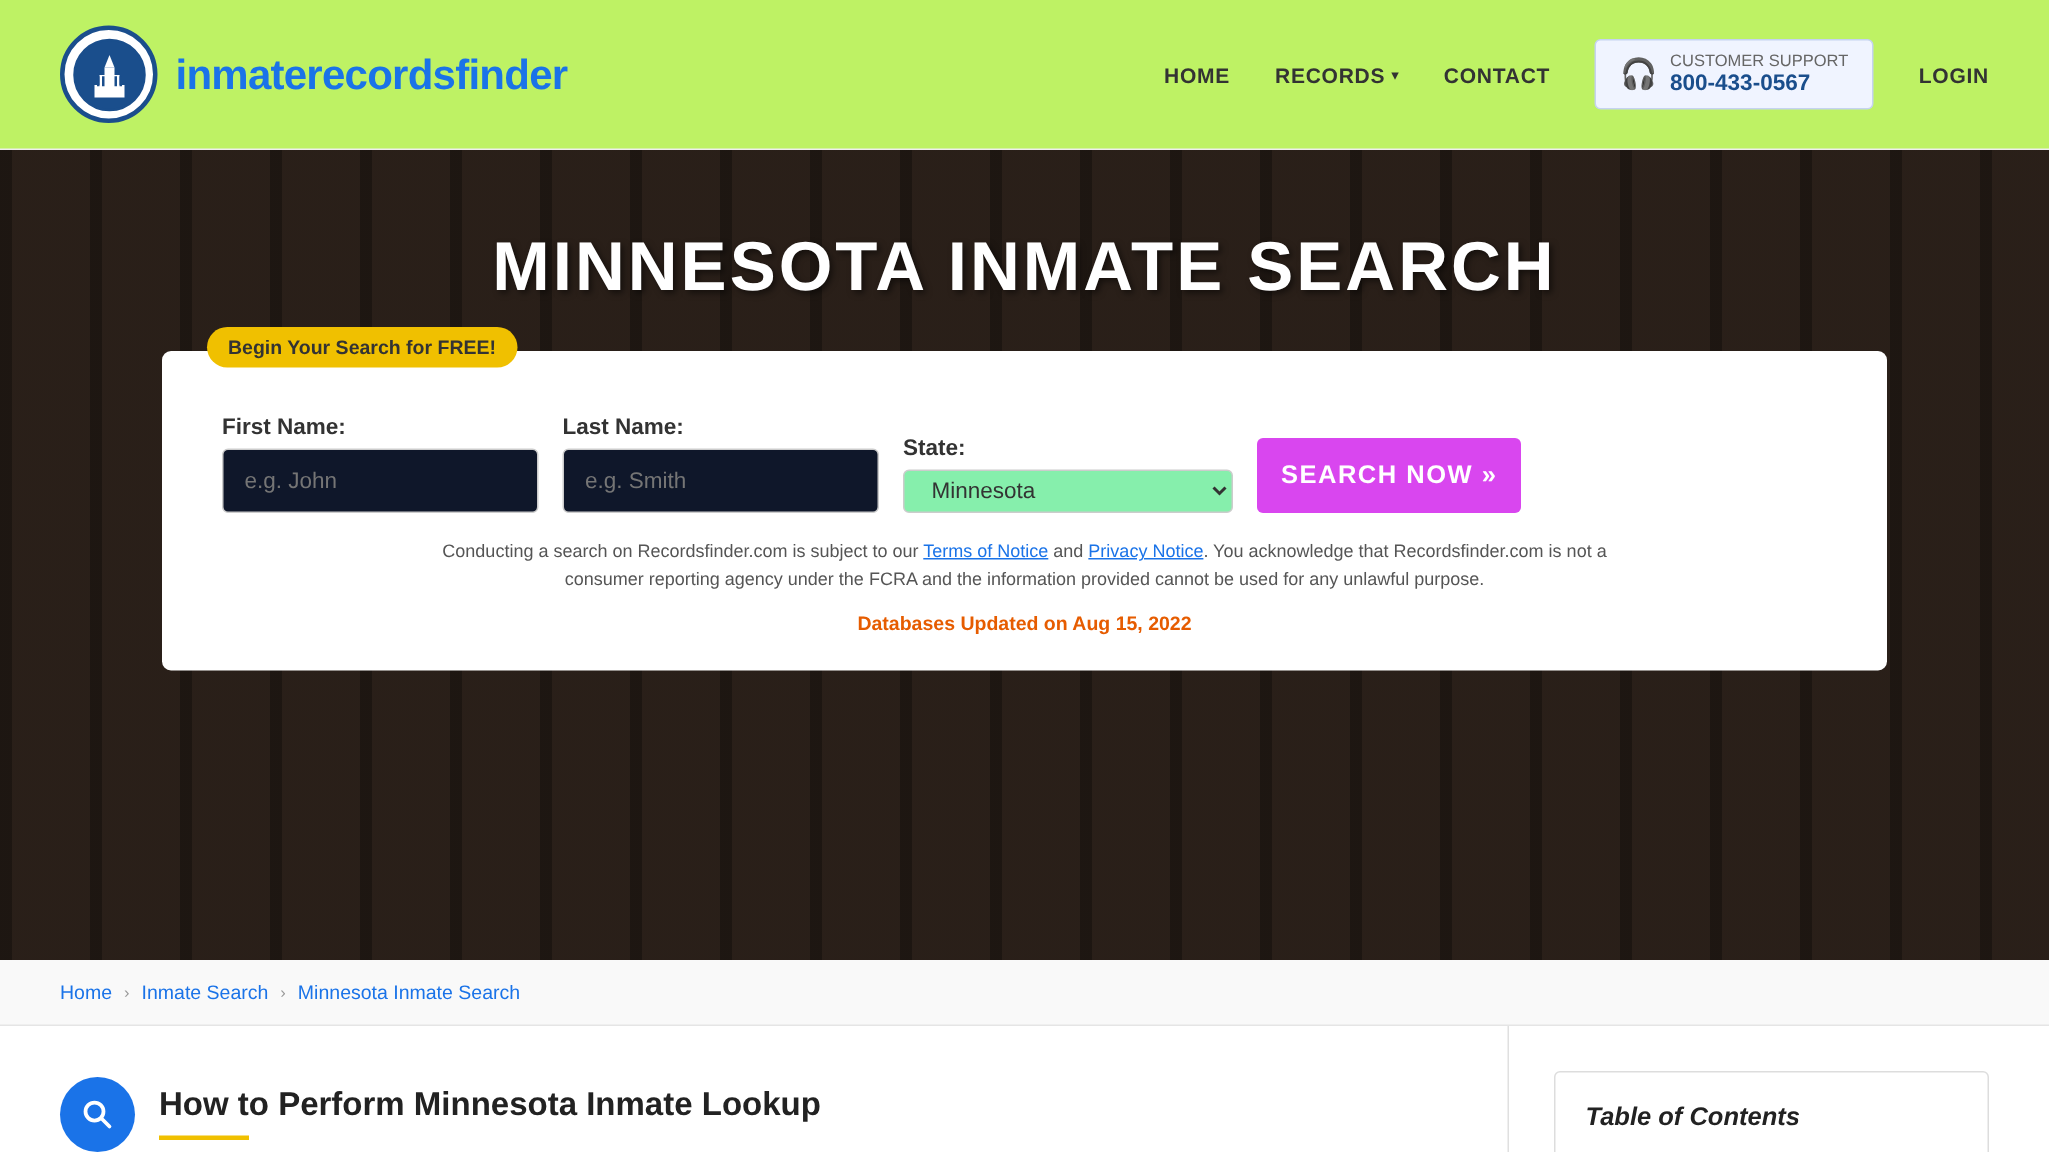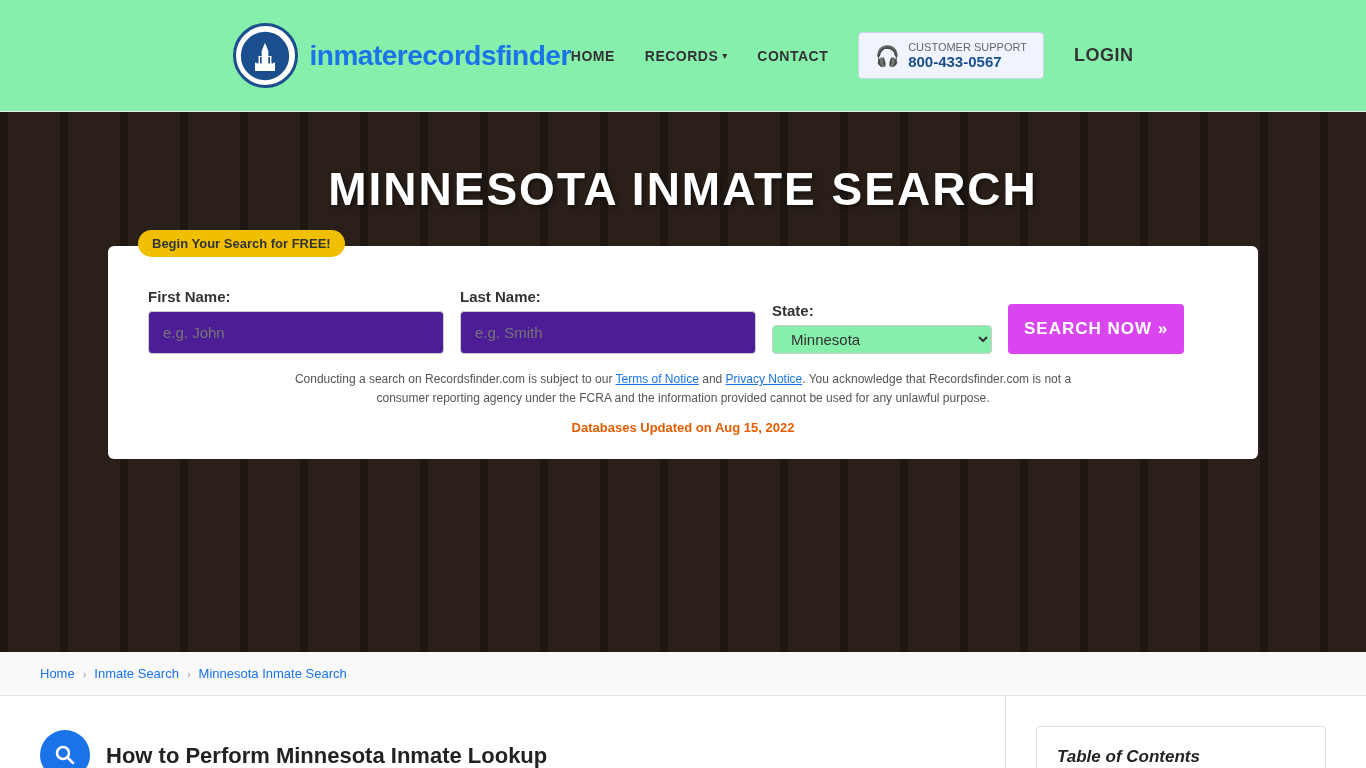--- a/index.html
+++ b/index.html
@@ -2,25 +2,25 @@
 <html><head>
   <meta charset="utf-8">
   <style>
     * { margin: 0; padding: 0; box-sizing: border-box; }
     body { font-family: Arial, sans-serif; font-size: 14px; color: #333; background: #fff; }
 
     
     .header {
       display: flex;
       align-items: center;
-      justify-content: center;
+      justify-content: space-between;
       padding: 10px 40px;
-      background: #86efac;
+      background: #bef264;
       border-bottom: 1px solid #eee;
-      height: 112px;
+      height: 100px;
     }
     .logo-area {
       display: flex;
       align-items: center;
       gap: 12px;
     }
     .logo-circle {
       width: 65px;
       height: 65px;
       border-radius: 50%;
@@ -85,21 +85,21 @@
       font-size: 11px;
       color: #666;
       text-transform: uppercase;
     }
     .support-number {
       font-size: 15px;
       font-weight: 700;
       color: #1a4e8c;
     }
     .login-btn {
-      font-size: 18px;
+      font-size: 14px;
       font-weight: 700;
       color: #333;
       text-transform: uppercase;
       cursor: pointer;
     }
 
     
     .hero {
       position: relative;
       width: 100%;
@@ -184,23 +184,23 @@
     .form-group label {
       font-size: 15px;
       font-weight: 600;
       color: #333;
     }
     .form-group input {
       border: 1px solid #ccc;
       border-radius: 4px;
       padding: 12px 14px;
       font-size: 15px;
-      background: #4c1d95;
+      background: #0f172a;
       color: #999;
-      width: 296px;
+      width: 211px;
       outline: none;
     }
     .form-group select {
       border: 1px solid #ccc;
       border-radius: 4px;
       padding: 4px 14px;
       font-size: 15px;
       background: #86efac;
       color: #333;
       width: 220px;
@@ -279,21 +279,21 @@
       padding: 30px 30px 30px 0;
       border-right: 1px solid #e0e0e0;
     }
     .content-right {
       width: 320px;
       padding: 30px 0 30px 30px;
     }
 
     .article-header {
       display: flex;
-      align-items: flex-end;
+      align-items: center;
       gap: 16px;
       margin-bottom: 20px;
     }
     .search-icon-circle {
       width: 50px;
       height: 50px;
       border-radius: 50%;
       background: #1a73e8;
       display: flex;
       align-items: center;

